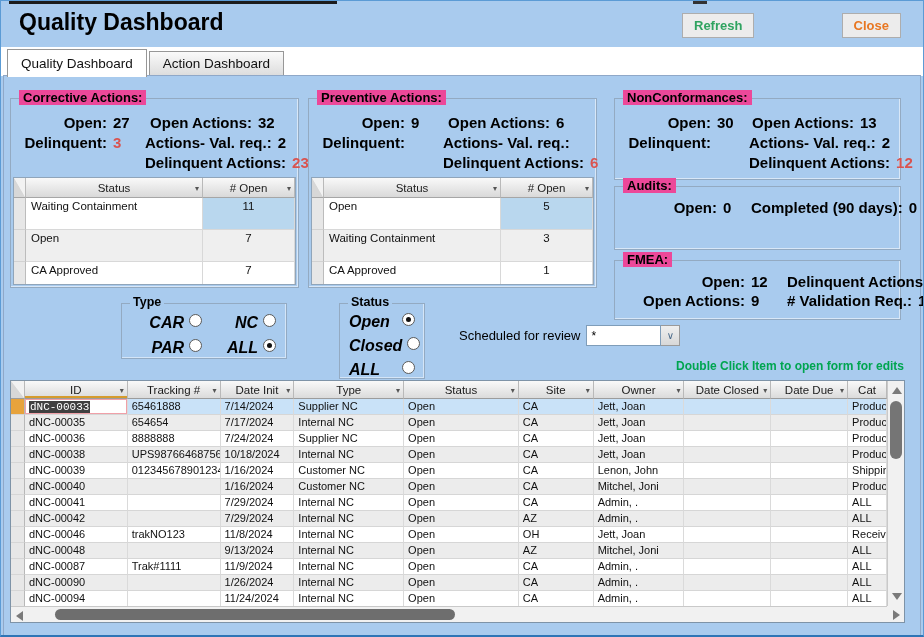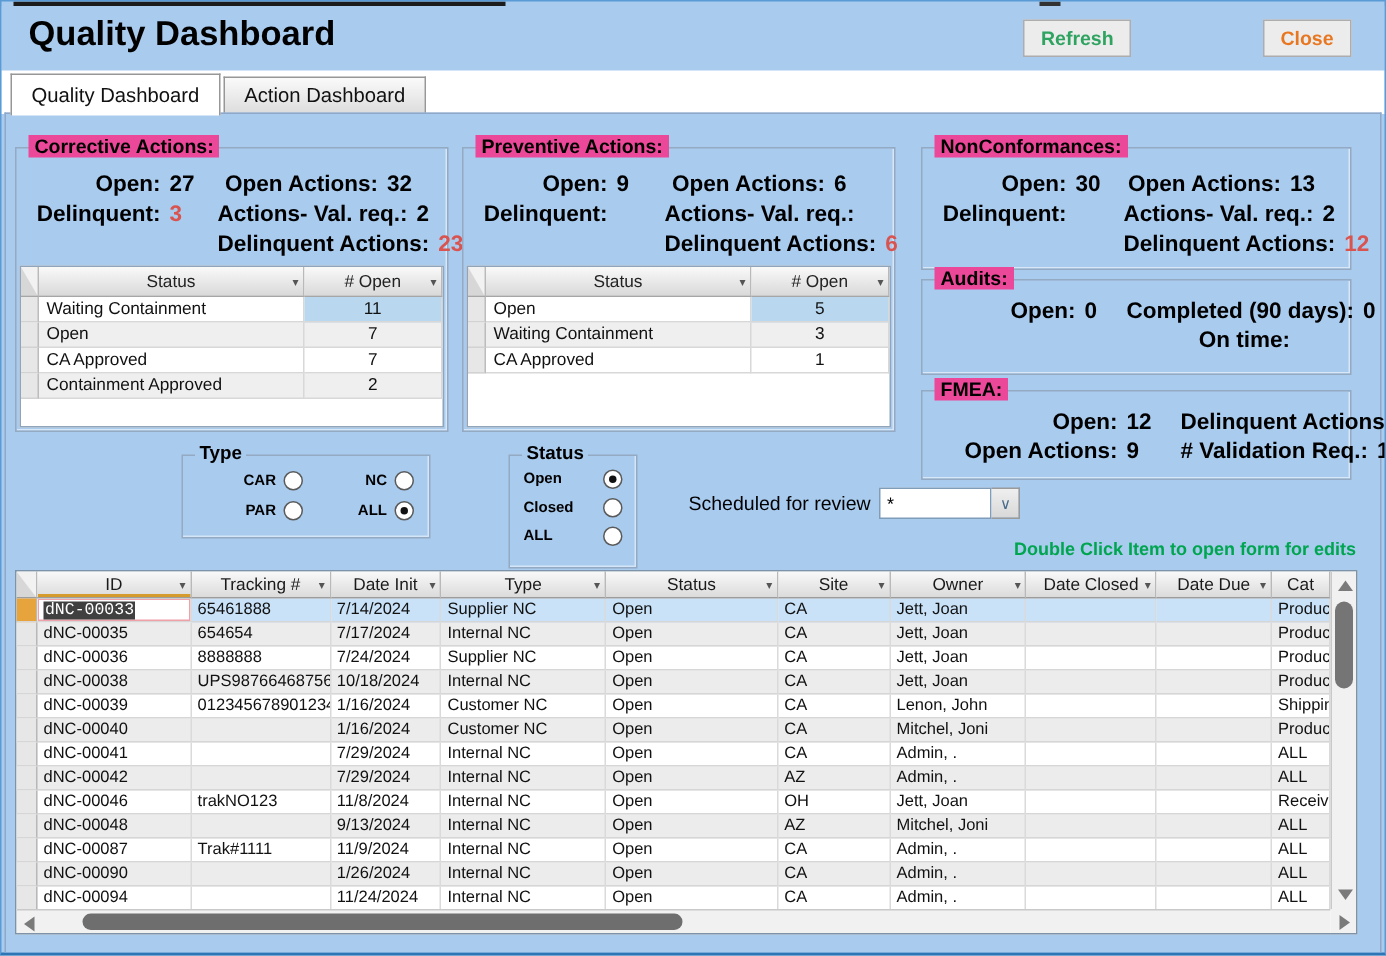--- a/index.html
+++ b/index.html
@@ -52,39 +52,39 @@
   
   .mini{ position:absolute; left:2px; right:2px; top:78px; bottom:2px; background:#fff;
          border:1px solid #90a5ba; overflow:hidden; }
   .mhead{ display:flex; height:20px; }
   .mhcell{ background:linear-gradient(#f9f9f9,#d9d9d9); border-right:1px solid #b9b9b9;
            border-bottom:1px solid #a6a6a6; font-size:11.5px; color:#222; display:flex;
            align-items:center; justify-content:center; position:relative; }
   .mcorner{ width:12px; background:linear-gradient(to top right,#d7d7d7 48%,#f2f2f2 52%);
             border-right:1px solid #b9b9b9; border-bottom:1px solid #a6a6a6; }
   .mw-status{ width:177px; } .mw-open{ flex:1;align-items:center; }
-  .mrow{ display:flex; height:17px; }
+  .mrow{ display:flex; height:32px; }
   .mrow:nth-child(even){ background:#efefef; }
   .msel{ width:12px; background:#e7e7e7; border-right:1px solid #bcbcbc; border-bottom:1px solid #d2d2d2; }
   .mstatus,.mopen{ font-size:11.5px; color:#111; line-height:16px; border-right:1px solid #d8d8d8;
                    border-bottom:1px solid #d8d8d8; white-space:nowrap; overflow:hidden; }
   .mstatus{ width:177px; padding-left:5px; }
   .mopen{ flex:1; text-align:center; }
   .mrow.hl .mopen{ background:#b9d7ee; }
   .hdr-arrow{ position:absolute; right:3px; top:50%; transform:translateY(-50%); font-size:8px; color:#555; }
 
   
   .gbox{ position:absolute; border:1px solid #93aac2; box-shadow:inset -1px -1px 0 rgba(255,255,255,.5); }
   .gbox-title{ position:absolute; top:-9px; left:8px; background:#a9cbee; padding:0 3px;
                font-size:12.5px; font-weight:bold; }
   .g-type{ left:117px; top:227px; width:166px; height:56px; }
   .g-status{ left:335px; top:227px; width:86px; height:76px; }
   .type-grid{ display:grid; grid-template-columns:1fr 1fr; padding:10px 10px 0 6px; row-gap:7px; }
-  .opt{ display:flex; align-items:center; justify-content:flex-end; gap:5px;
-        font-size:10px; font-weight:600; }
+  .opt{ display:flex; justify-content:flex-end; gap:5px;
+        font-size:16px; font-weight:600;font-style:italic; }
   .status-col{ display:flex; flex-direction:column; padding:9px 9px 0 9px; gap:6px; }
   .status-col .opt{ justify-content:space-between; }
   .radio{ width:13px; height:13px; border:1px solid #5a5a5a; border-radius:50%; background:#fff; flex:0 0 13px; }
   .radio.sel{ display:flex; align-items:center; justify-content:center; }
   .radio.sel::after{ content:""; width:5px; height:5px; border-radius:50%; background:#111; }
 
   .review{ position:absolute; left:455px; top:249px; display:flex; align-items:center; font-size:13px; }
   .combo{ display:flex; margin-left:6px; }
   .combo-field{ width:75px; height:21px; background:#fff; border:1px solid #7f9db9;
                 font-size:12px; padding:3px 0 0 4px; }
@@ -295,26 +295,20 @@
 
     <div class="panel p-au">
       <div class="panel-title">Audits:</div>
       <div class="stats">
         <div class="srow">
           <span class="slbl">Open:</span>
           <span class="sval">0</span>
           <span class="slbl">Completed (90 days):</span>
           <span class="sval">0</span>
         </div>
-        <div class="srow">
-          <span class="slbl"></span>
-            <span class="sval"></span>
-          <span class="slbl">On time:</span>
-          <span class="sval"></span>
-        </div>
       </div>
     </div>
 
     <div class="panel p-fm">
       <div class="panel-title">FMEA:</div>
       <div class="stats">
         <div class="srow">
           <span class="slbl">Open:</span>
           <span class="sval">12</span>
           <span class="slbl">Delinquent Actions:</span>

